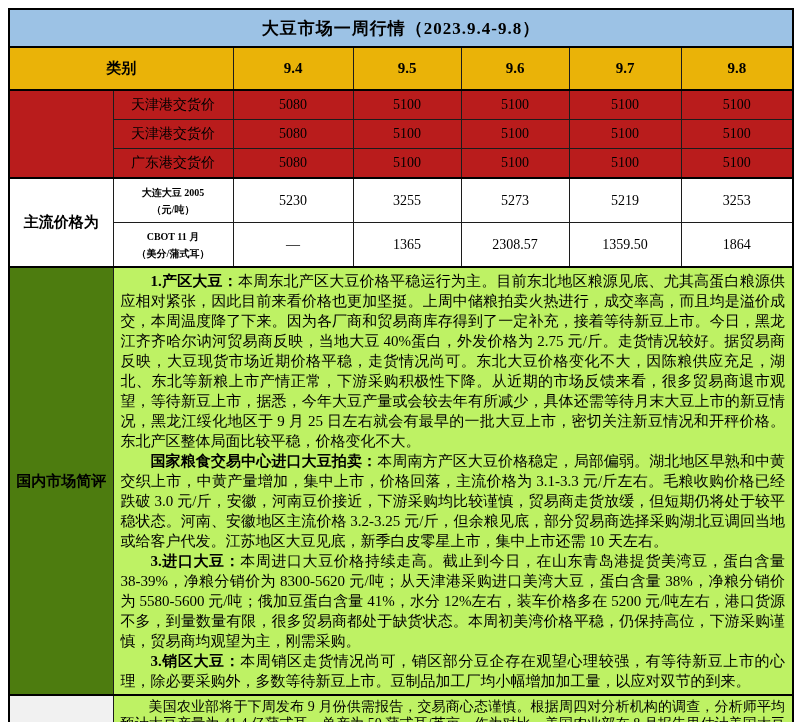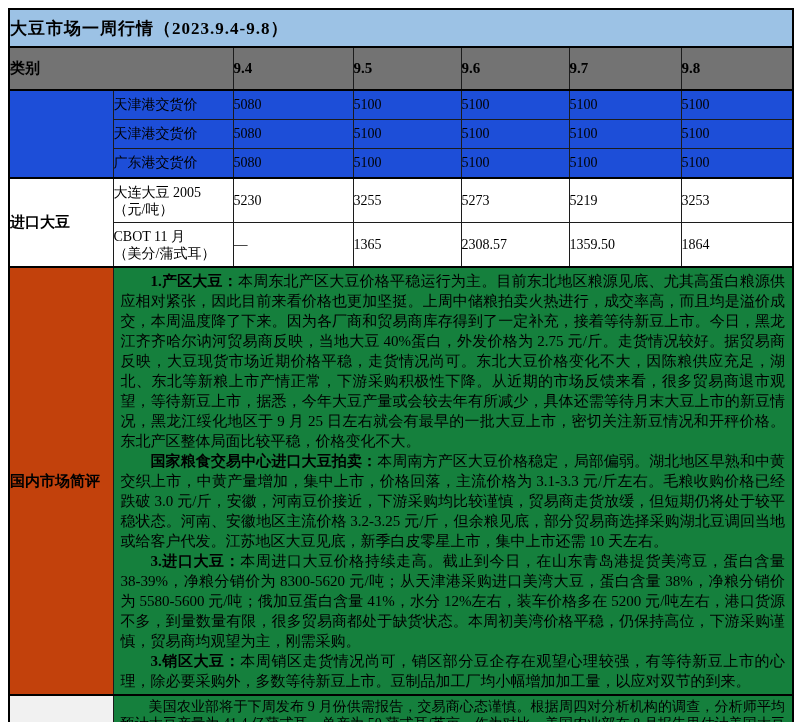--- a/index.html
+++ b/index.html
@@ -7,42 +7,42 @@
     width:800px;height:722px;background:#ffffff;color:#000;
     font-family:"Liberation Serif","DejaVu Serif",serif;
     -webkit-font-smoothing:antialiased;
   }
   .wrap{padding:8px;box-sizing:border-box;}
   table{
     border-collapse:collapse;table-layout:fixed;width:784px;
     border:2px solid #000;
   }
   td{
-    border:1px solid #1c1c1c;vertical-align:middle;
+    border:1px solid #1c1c1c;text-align:center;vertical-align:middle;
     padding:0;font-size:14px;overflow:hidden;
   }
   tr.title-row td{
     background:#9CC2E5;height:36px;font-weight:bold;font-size:17px;
     border-bottom:2px solid #000;letter-spacing:1px;
   }
   tr.header-row td{
-    background:#737373;height:41px;font-weight:bold;font-size:15px;
+    background:#eab308;height:41px;font-weight:bold;font-size:15px;
     border-bottom:2px solid #000;
   }
-  tr.spot-row td{height:28px;background:#1d4ed8;}
+  tr.spot-row td{height:28px;background:#b91c1c;}
   tr.fut-row td{height:43px;background:#fff;}
   td.group-cell{
     background:#F1F1F1;font-weight:bold;font-size:15px;
   }
-  td.group-blue{background:#c2410c;}
+  td.group-blue{background:#4d7c0f;}
   td.sub-label{font-size:14px;background:#fff;}
-  .two-line{line-height:17px;font-size:14px;}
+  .two-line{line-height:17px;font-size:10px;font-weight:bold;}
   tr.section-start td{border-top:2px solid #000;}
   td.text-cell{
-    background:#15803d;text-align:justify;vertical-align:middle;
+    background:#bef264;text-align:justify;vertical-align:middle;
     padding:3px 7px 3px 7px;
   }
   td.review-text{height:375px;}
   td.news-text{height:81px;}
   .review-p{margin:0;text-indent:2em;font-size:15px;line-height:20px;}
   .news-p{margin:0;text-indent:2em;font-size:14px;line-height:16.5px;}
   .lead{font-weight:bold;}
   .num{font-family:Liberation Serif, serif;}
 </style>
 </head>
@@ -94,21 +94,21 @@
   <tr class="spot-row">
     <td class="sub-label">广东港交货价</td>
     <td class="num">5080</td>
     <td class="num">5100</td>
     <td class="num">5100</td>
     <td class="num">5100</td>
     <td class="num">5100</td>
   </tr>
 
   <tr class="fut-row section-start">
-    <td rowspan="2" class="group-cell">进口大豆</td>
+    <td rowspan="2" class="group-cell">主流价格为</td>
     <td class="sub-label">
       <div class="two-line">
         <div>大连大豆 2005</div>
         <div>（元/吨）</div>
       </div>
     </td>
     <td class="num">5230</td>
     <td class="num">3255</td>
     <td class="num">5273</td>
     <td class="num">5219</td>

